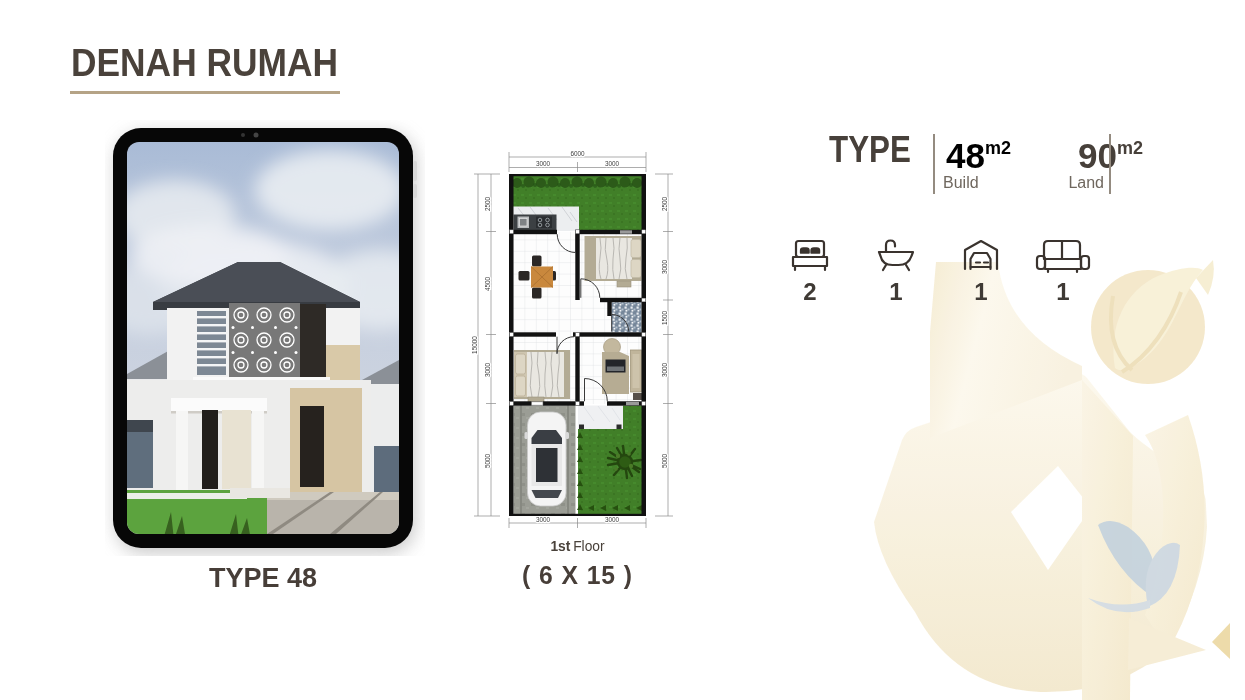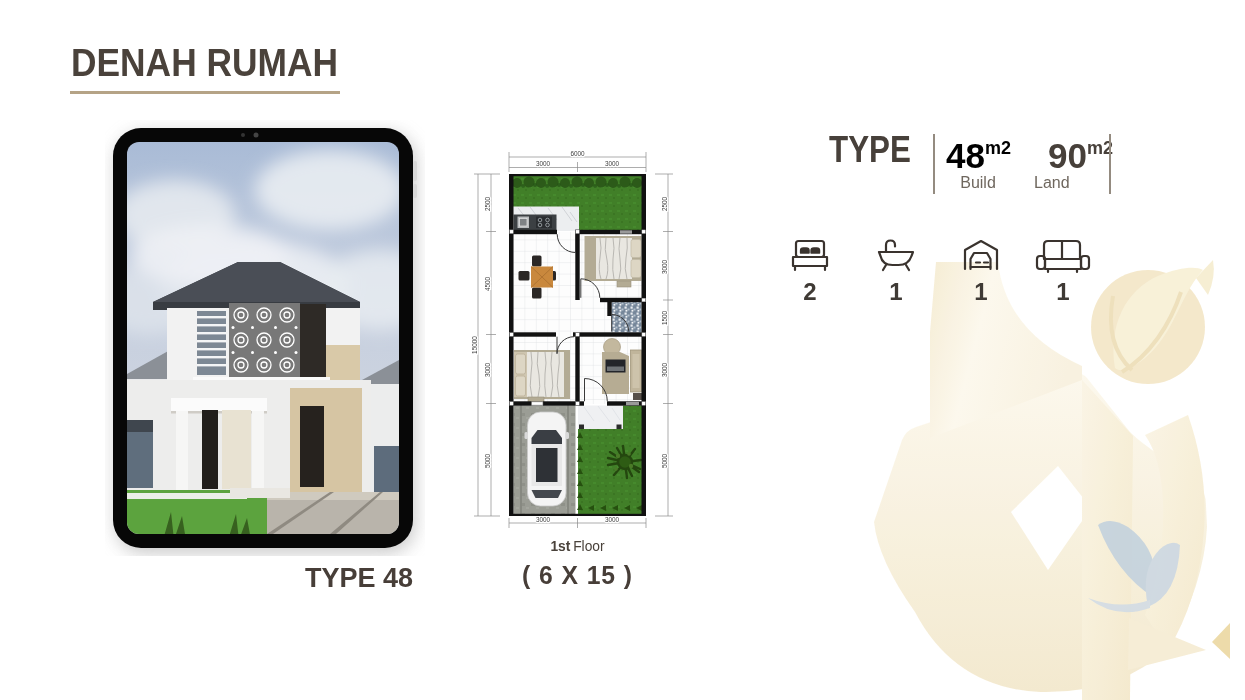--- a/index.html
+++ b/index.html
@@ -212,21 +212,21 @@
       </g>
     </g>
   </g>
 
   <g>
     <circle cx="243" cy="135" r="2" fill="#333"></circle>
     <circle cx="256" cy="135" r="2.5" fill="#444"></circle>
   </g>
 </svg>
 
-<div class="abs" style="left:113px;top:563px;width:300px;text-align:right;font-size:27px;font-weight:bold;color:#473e38;">TYPE 48</div>
+<div class="abs" style="left:113px;top:563px;width:300px;text-align:center;font-size:27px;font-weight:bold;color:#473e38;">TYPE 48</div>
 
 <svg class="abs" style="left:462px;top:140px;" width="240" height="400" viewBox="462 140 240 400">
   <defs>
     <pattern id="tilegrid" width="11.4" height="11.4" patternUnits="userSpaceOnUse">
       <rect width="11.4" height="11.4" fill="#fdfdfd"></rect>
       <path d="M11.4,0 L0,0 L0,11.4" fill="none" stroke="#d9dde0" stroke-width="0.7"></path>
     </pattern>
     <pattern id="mosaic" width="6" height="6" patternUnits="userSpaceOnUse">
       <rect width="6" height="6" fill="#7b8c9e"></rect>
       <rect width="6" height="6" fill="#76879a"></rect>
@@ -518,25 +518,25 @@
 <div class="abs" style="left:480px;top:538px;width:195px;text-align:center;font-size:15px;line-height:1;color:#4a423b;transform:scaleX(0.92);"><b>1st</b> Floor</div>
 
 <div class="abs" style="left:480px;top:562px;width:195px;text-align:center;font-size:26px;line-height:1;font-weight:bold;color:#473e38;letter-spacing:1px;transform:scaleX(0.95);">( 6 X 15 )</div>
 
 <div class="abs" style="left:829px;top:132px;font-size:36px;line-height:1;font-weight:bold;color:#47403a;transform:scaleX(0.87);transform-origin:0 0;">TYPE</div>
 
 <div class="abs" style="left:933px;top:134px;width:1.5px;height:60px;background:#948b80;"></div>
 
 <div class="abs" style="left:946px;top:138px;font-size:35px;line-height:1;font-weight:bold;color:#000000;">48<span style="font-size:18px;vertical-align:14px;">m2</span></div>
 
-<div class="abs" style="left:943px;top:174px;width:70px;text-align:center;font-size:16px;color:#6f675e;">Build</div>
-
-<div class="abs" style="left:1048px;top:138px;font-size:35px;line-height:1;font-weight:bold;color:#47403a;">90<span style="font-size:18px;vertical-align:14px;">m2</span></div>
-
-<div class="abs" style="left:1034px;top:174px;width:70px;text-align:left;font-size:16px;color:#6f675e;">Land</div>
+<div class="abs" style="left:943px;top:174px;width:70px;font-size:16px;color:#6f675e;">Build</div>
+
+<div class="abs" style="left:1078px;top:138px;font-size:35px;line-height:1;font-weight:bold;color:#47403a;">90<span style="font-size:18px;vertical-align:14px;">m2</span></div>
+
+<div class="abs" style="left:1034px;top:174px;width:70px;text-align:right;font-size:16px;color:#6f675e;">Land</div>
 
 <div class="abs" style="left:1109px;top:134px;width:1.5px;height:60px;background:#948b80;"></div>
 
 <svg class="abs" style="left:780px;top:230px;" width="330" height="80" viewBox="780 230 330 80">
   <g fill="none" stroke="#3a332e" stroke-width="2.2" stroke-linecap="round" stroke-linejoin="round">
 
     <g>
       <rect x="796" y="241" width="28" height="16" rx="2.5"></rect>
       <path d="M800.5,253 l0,-2.5 q0,-2.5 2.8,-2.5 l3,0 q2.8,0 2.8,2.5 l0,2.5 Z" fill="#3a332e" stroke-width="1.3"></path>
       <path d="M811,253 l0,-2.5 q0,-2.5 2.8,-2.5 l3,0 q2.8,0 2.8,2.5 l0,2.5 Z" fill="#3a332e" stroke-width="1.3"></path>

